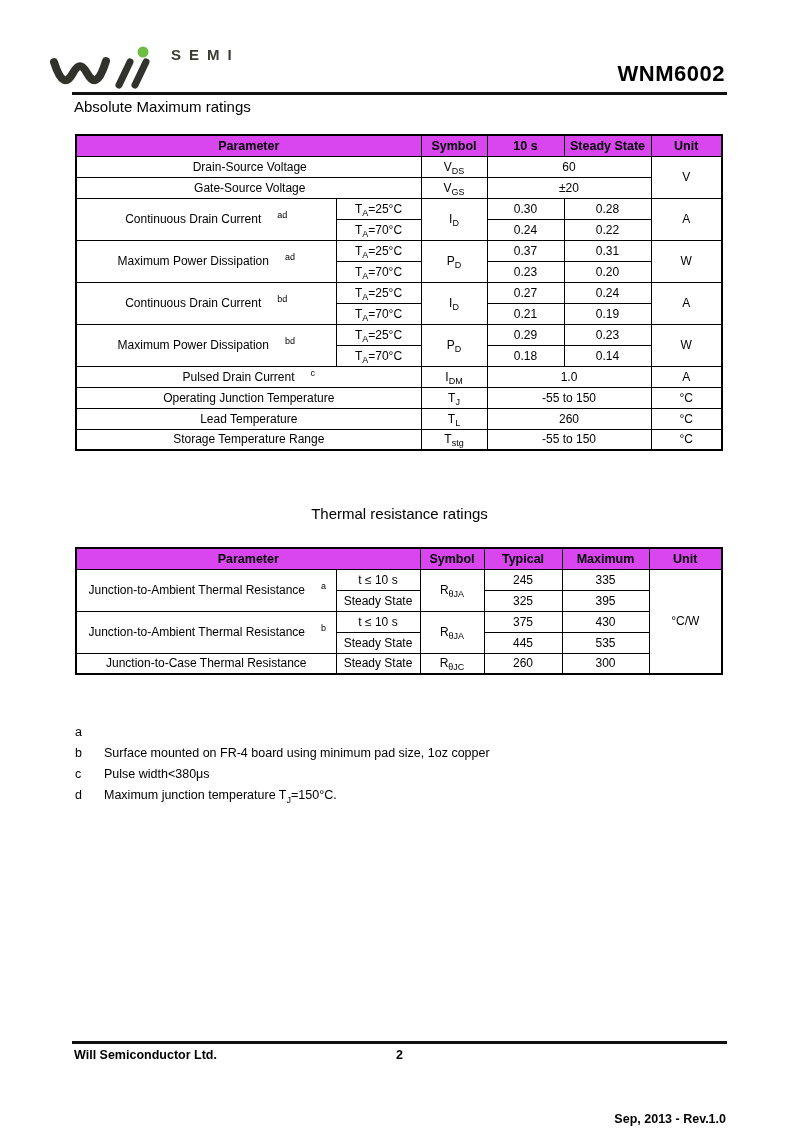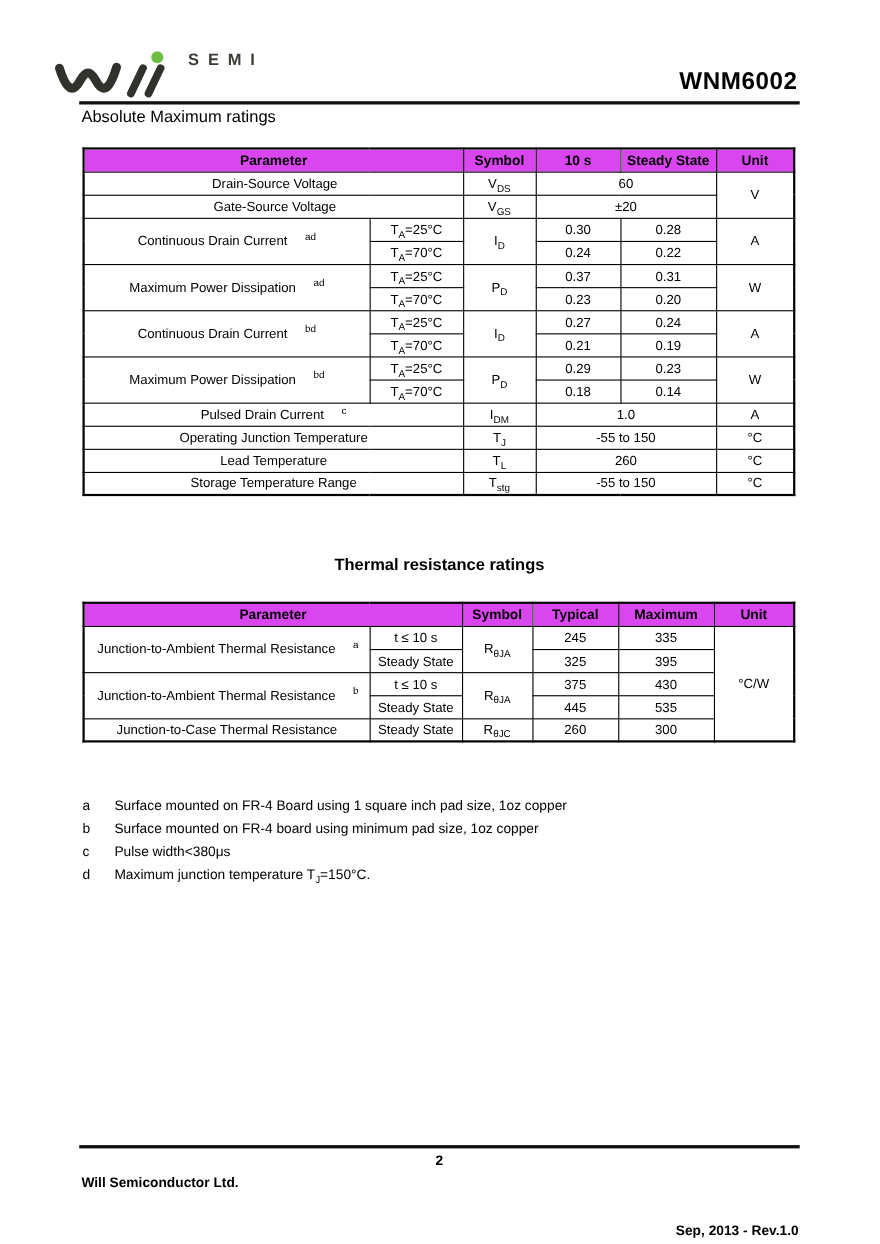--- a/index.html
+++ b/index.html
@@ -37,31 +37,31 @@
     height: 21px; padding: 0 2px; white-space: nowrap; overflow: hidden;
   }
   .tbl th { background: #d946ef; font-weight: bold; font-size: 12.5px; }
   .la { text-align: center; padding-left: 4px !important; }
   .tbl sub { font-size: 9px; line-height: 0; }
   .tbl sup, .note sup { font-size: 9px; line-height: 0; margin-left: 16px; }
   .notes sub { font-size: 9px; line-height: 0; }
 
   .title-thermal {
     position: absolute; left: 72px; top: 505px; width: 655px;
-    text-align: center; font-size: 15px; font-weight: bold;
+    text-align: center; font-size: 15px; font-weight: normal;
   }
 
   
   .notes { position: absolute; left: 75px; top: 721px; font-size: 12.5px; }
   .note { display: flex; height: 21px; align-items: center; }
   .note-key { width: 29px; flex: 0 0 29px; }
 
   
   .rule-bottom { position: absolute; left: 72px; top: 1041px; width: 655px; height: 3px; background: #111; }
-  .footer-company { position: absolute; left: 74px; top: 1048px; font-size: 12.5px; font-weight: bold; margin-top: 20px; }
+  .footer-company { position: absolute; left: 74px; top: 1048px; font-size: 12.5px; font-weight: bold; }
   .footer-page { position: absolute; left: 72px; top: 1048px; width: 655px; text-align: center; font-size: 12.5px; font-weight: bold; }
   .footer-rev { position: absolute; right: 74px; top: 1112px; font-size: 12.5px; font-weight: bold; }
 </style>
 </head>
 <body>
 
 <div class="page">
 
   <div class="logo">
     <svg class="logo-mark" width="112" height="44" viewBox="0 0 112 44">
@@ -239,21 +239,20 @@
       <td><span>R</span><sub>θJC</sub></td>
       <td>260</td>
       <td>300</td>
     </tr>
   </tbody>
     </table>
 
   <div class="notes">
     <div class="note">
       <span class="note-key">a</span>
-      <span>Surface mounted on FR-4 Board using 1 square inch pad size, 1oz copper</span>
     </div>
     <div class="note">
       <span class="note-key">b</span>
       <span>Surface mounted on FR-4 board using minimum pad size, 1oz copper</span>
     </div>
     <div class="note">
       <span class="note-key">c</span>
       <span>Pulse width&lt;380μs</span>
     </div>
     <div class="note">

